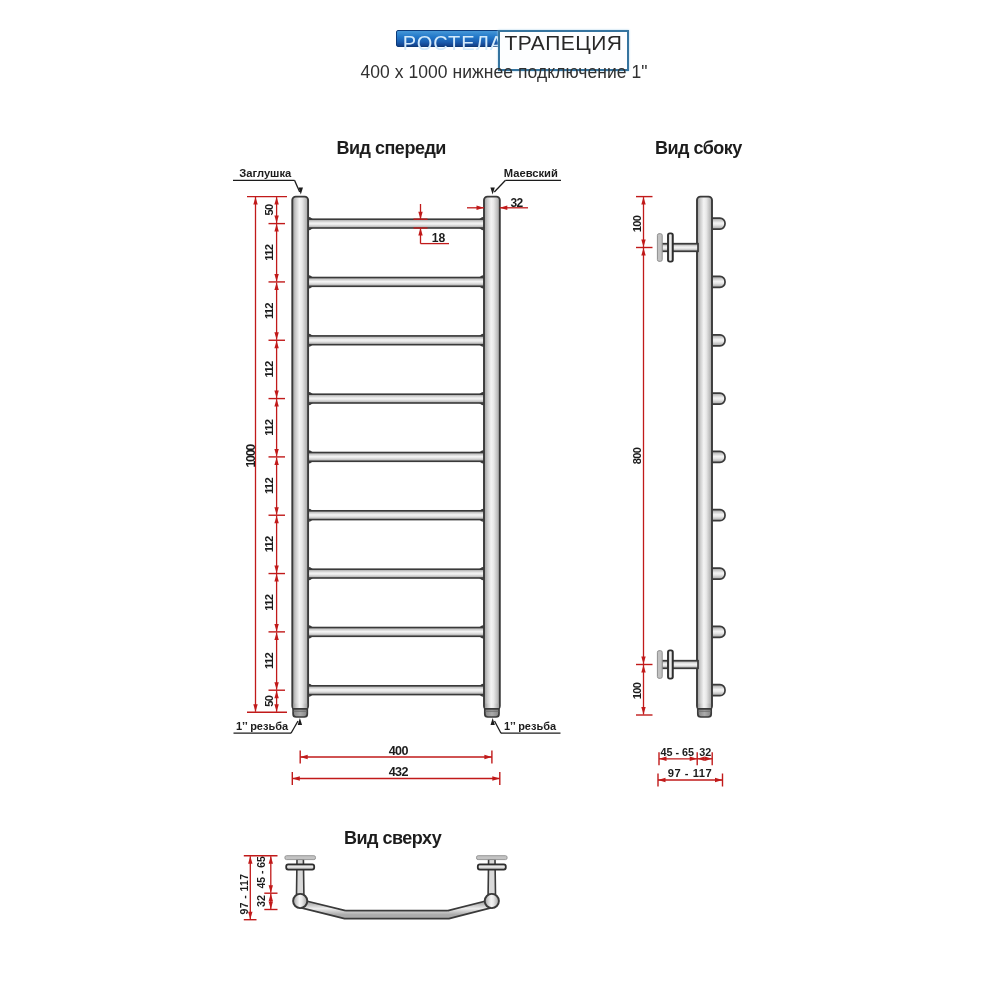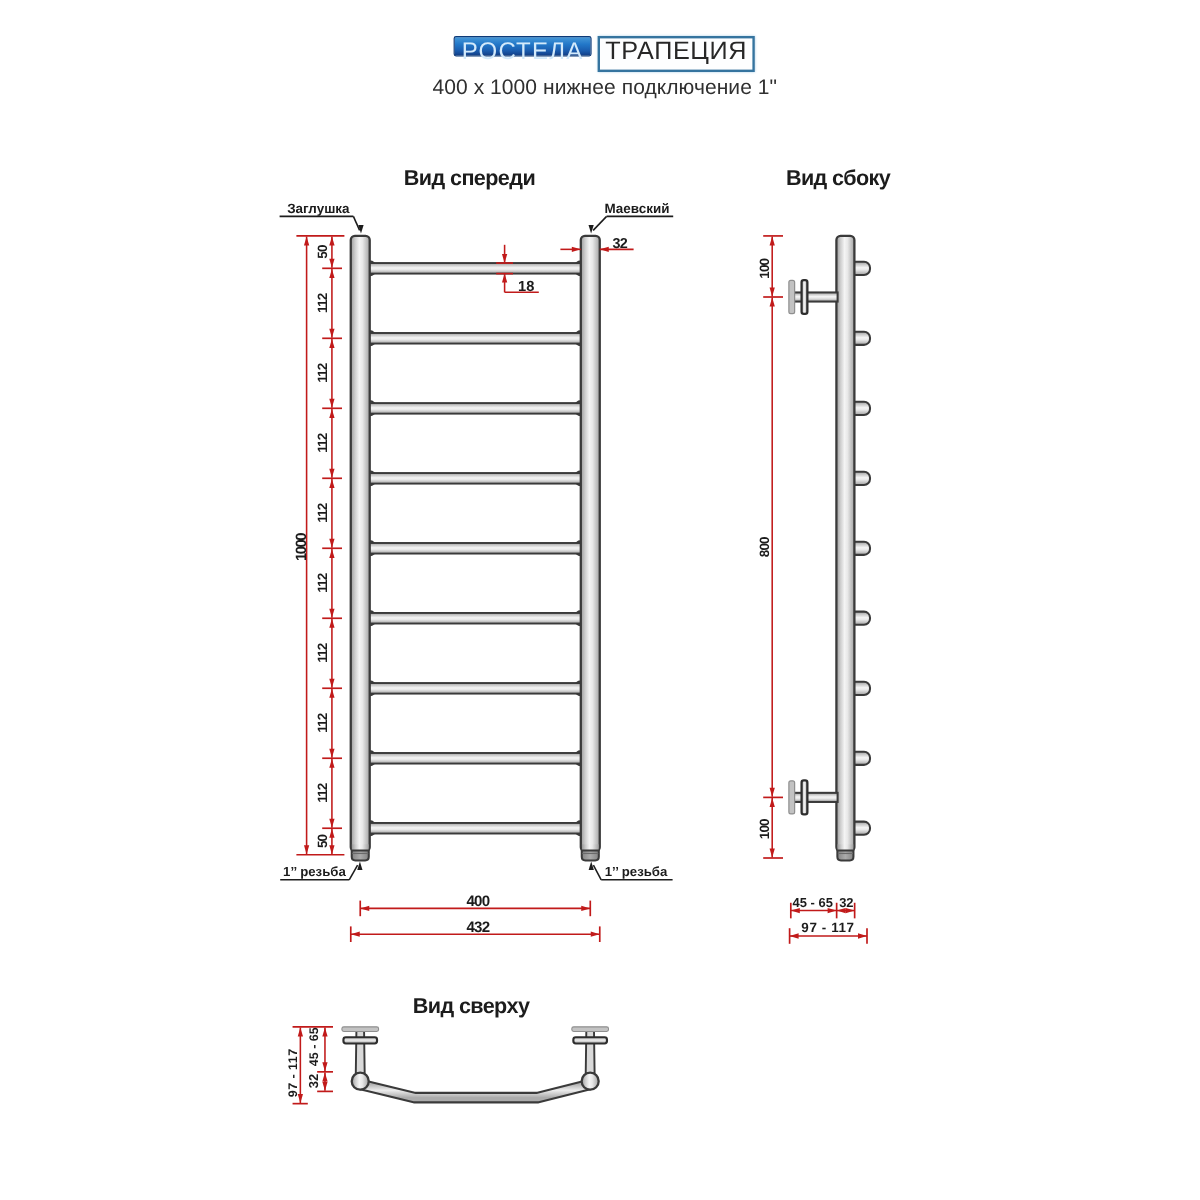--- a/index.html
+++ b/index.html
@@ -1,22 +1,22 @@
 <!DOCTYPE html>
 <html lang="ru"><head>
 <meta charset="utf-8">
 <title>РОСТЕЛА ТРАПЕЦИЯ 400 x 1000</title>
 <style>
 html,body{margin:0;padding:0;background:#ffffff;width:1000px;height:1000px;overflow:hidden;}
 body{font-family:"Liberation Sans", sans-serif;position:relative;}
-#hdr-blue{position:absolute;left:378px;top:29.5px;width:115px;height:17px;box-sizing:border-box;
+#hdr-blue{position:absolute;left:396px;top:29.5px;width:115px;height:17px;box-sizing:border-box;
   background:linear-gradient(180deg,#4598d8 0%,#2277c8 40%,#1a5cae 75%,#123f88 100%);
   border:1px solid #0d3a78;border-radius:2px;color:#d3eafb;font-size:20px;line-height:24.5px;
   text-align:center;letter-spacing:1px;}
-#hdr-box{position:absolute;left:498px;top:29.5px;width:131px;height:30px;box-sizing:border-box;
+#hdr-box{position:absolute;left:498px;top:29.5px;width:131px;height:41px;box-sizing:border-box;
   background:#fdfeff;border:2px solid #35749f;box-shadow:0 0 2px #a8cfe8;color:#272727;
   font-size:21px;line-height:22.5px;text-align:center;letter-spacing:0.5px;}
 #subtitle{position:absolute;left:0;top:61.5px;width:1000px;text-align:center;color:#303030;
   font-size:17.5px;letter-spacing:0.06px;transform:translateX(4px);}
 svg{position:absolute;left:0;top:0;}
 </style>
 </head>
 <body>
 
 <div id="hdr-blue">РОСТЕЛА</div>

